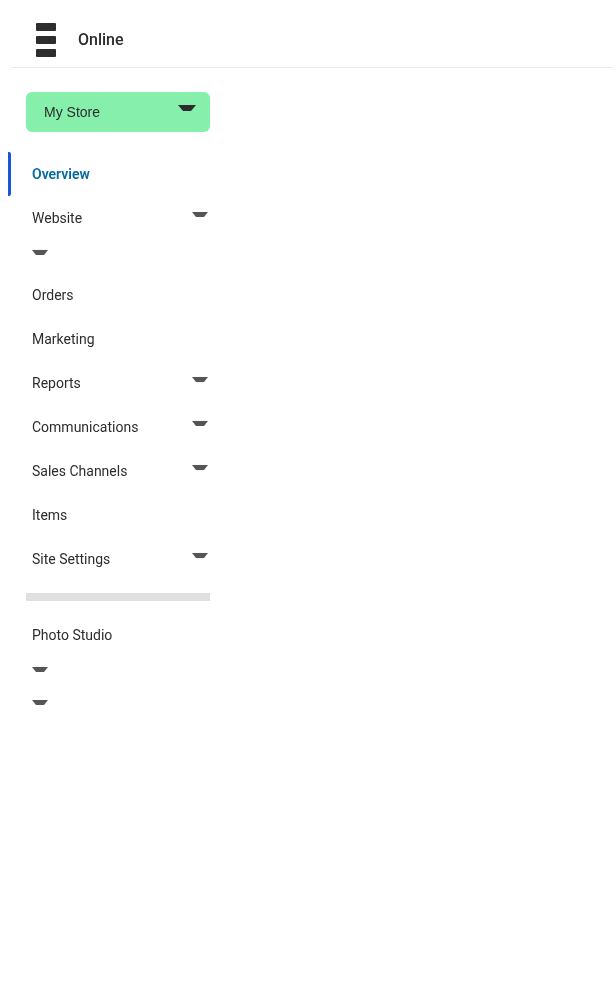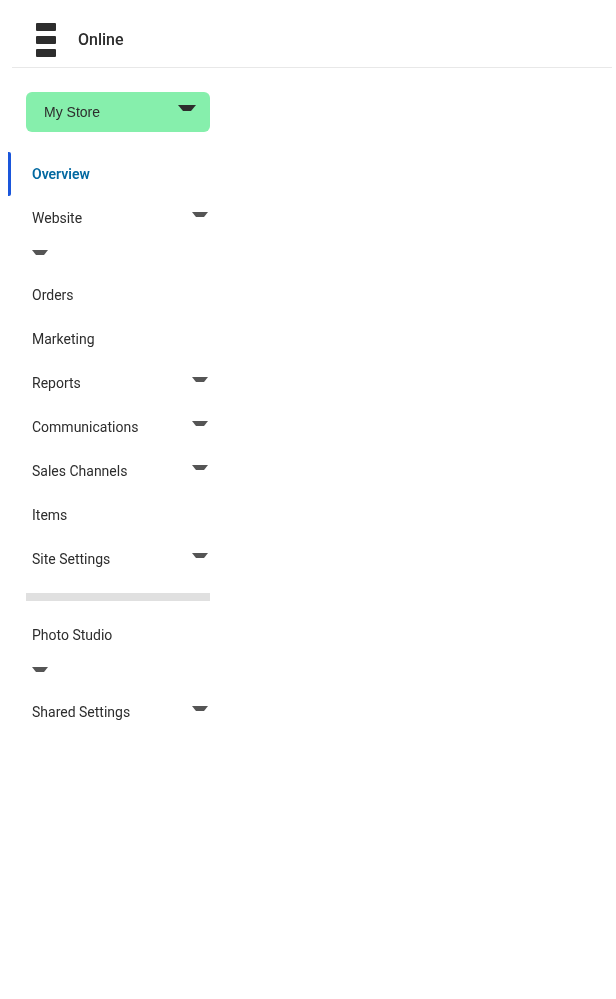--- a/index.html
+++ b/index.html
@@ -192,18 +192,17 @@
   <div class="nav-divider"></div>
 
   <ul class="nav-list" id="secondary-nav">
   <li class="nav-item">
         <span class="item-label">Photo Studio</span>
       </li>
       <li class="nav-item">
         <div class="nav-chevron"></div>
       </li>
       <li class="nav-item">
-        <span class="item-label">Shared Settings</span>
         <div class="nav-chevron"></div>
       </li>
     </ul>
 
 </div>
 
 </body></html>

